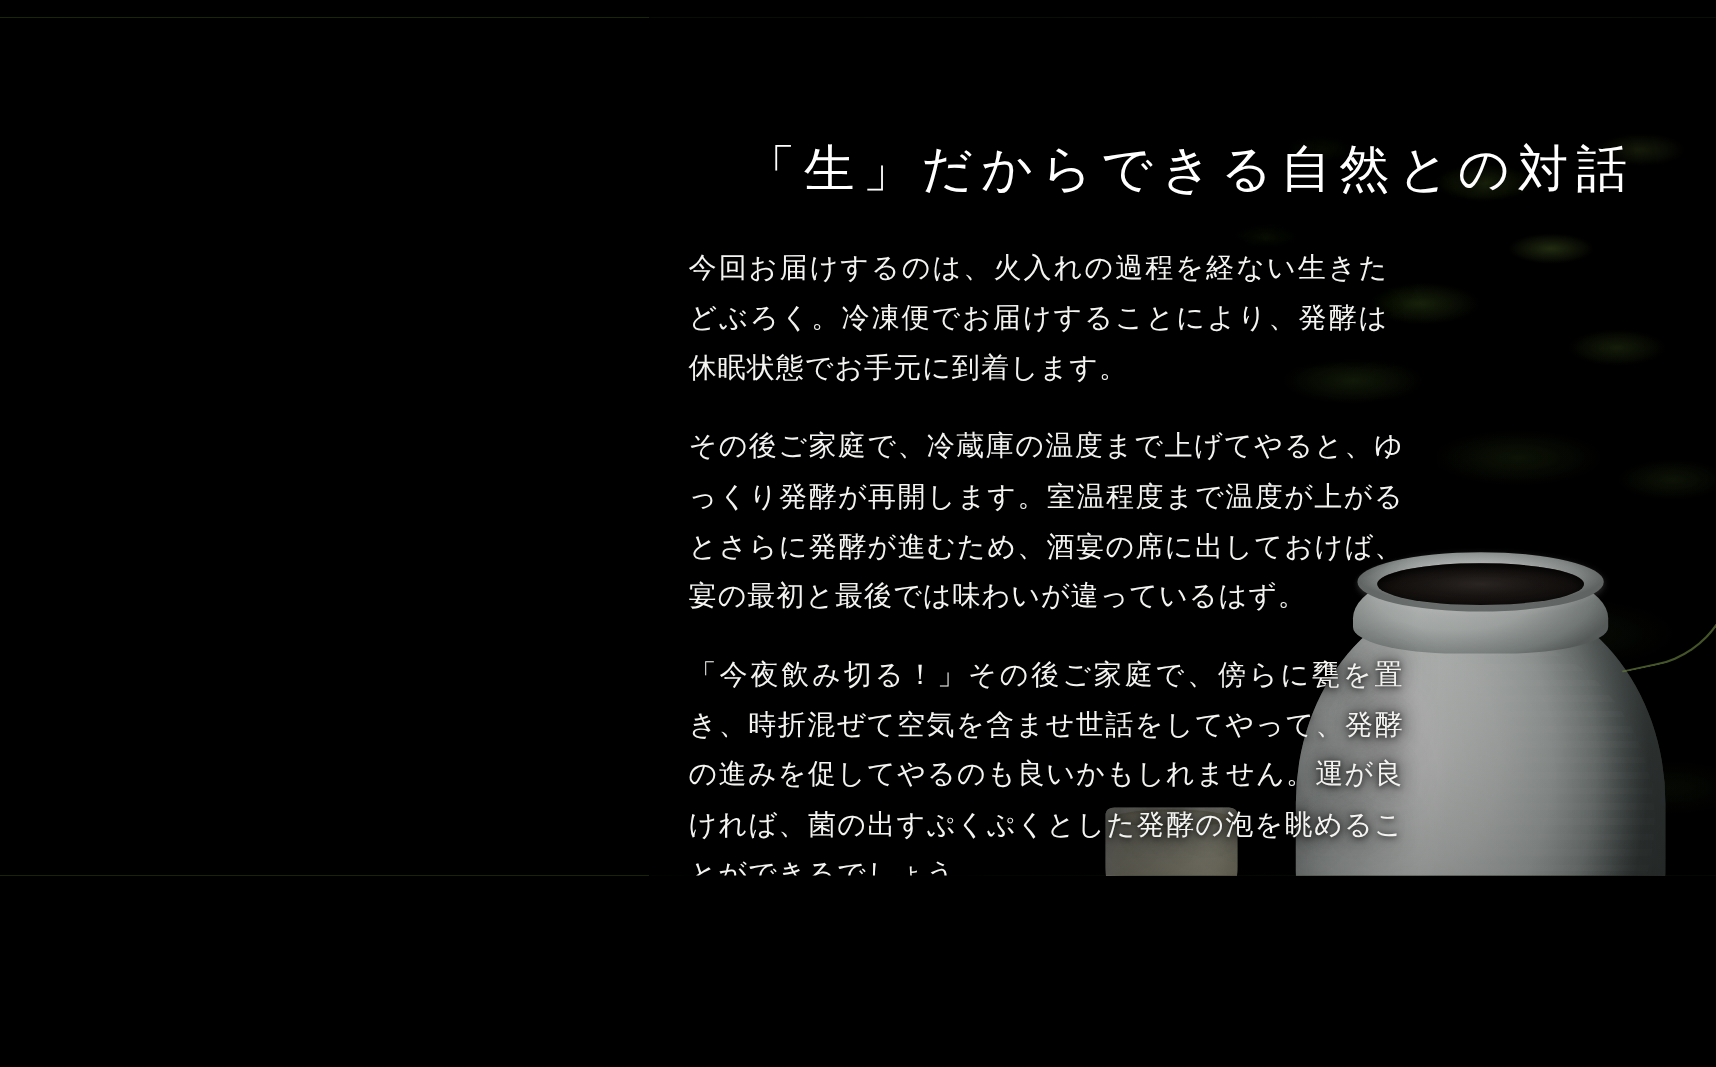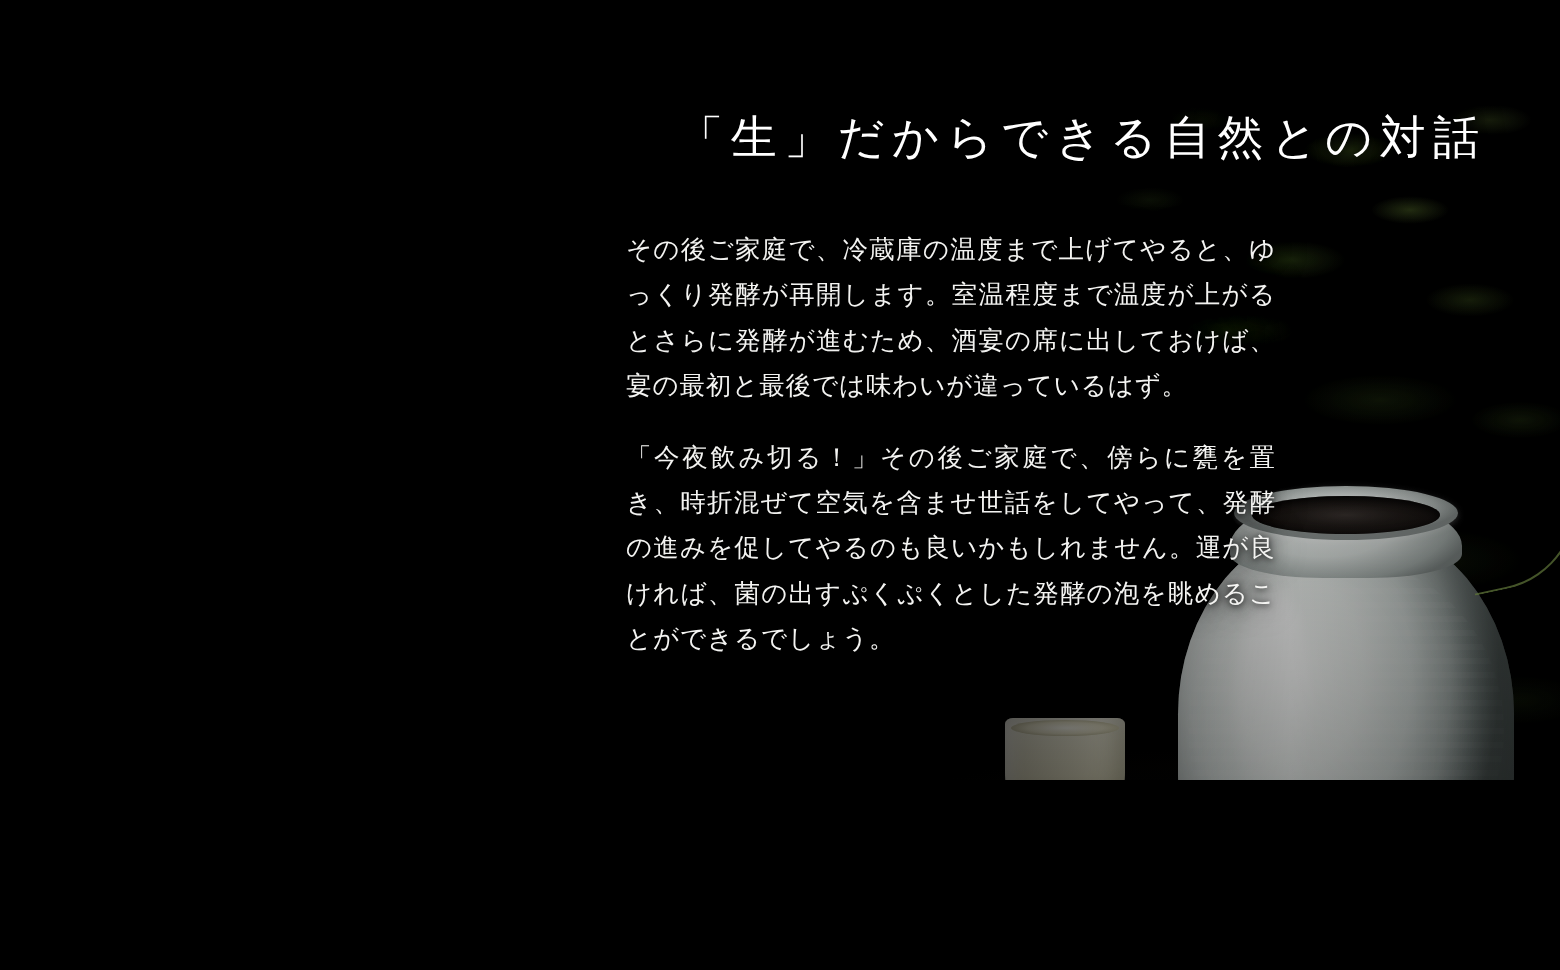--- a/index.html
+++ b/index.html
@@ -13,20 +13,21 @@
     overflow: hidden;
     font-family: "Liberation Serif", "DejaVu Serif", serif;
   }
 
   #page {
     position: relative;
     width: 1560px;
     height: 780px;
     background: #4d7c0f;
     overflow: hidden;
+    margin-top: 16px;
   }
 
   
   .photo {
     position: absolute;
     left: 590px;
     top: 0;
     width: 970px;
     height: 970px;
     overflow: hidden;
@@ -290,18 +291,19 @@
   </div>
 
   <div class="scrim"></div>
   <div class="top-band"></div>
   <div class="left-panel"></div>
 
   <div class="content">
     <h1 class="headline">「生」だからできる自然との対話</h1>
 
     <div class="body-block">
+      <p class="para p1">今回お届けするのは、火入れの過程を経ない生きたどぶろく。冷凍便でお届けすることにより、発酵は休眠状態でお手元に到着します。</p>
       <p class="para p2">その後ご家庭で、冷蔵庫の温度まで上げてやると、ゆっくり発酵が再開します。室温程度まで温度が上がるとさらに発酵が進むため、酒宴の席に出しておけば、宴の最初と最後では味わいが違っているはず。</p>
       <p class="para p3">「今夜飲み切る！」その後ご家庭で、傍らに甕を置き、時折混ぜて空気を含ませ世話をしてやって、発酵の進みを促してやるのも良いかもしれません。運が良ければ、菌の出すぷくぷくとした発酵の泡を眺めることができるでしょう。</p>
     </div>
   </div>
 
 </div>
 
 </body></html>

